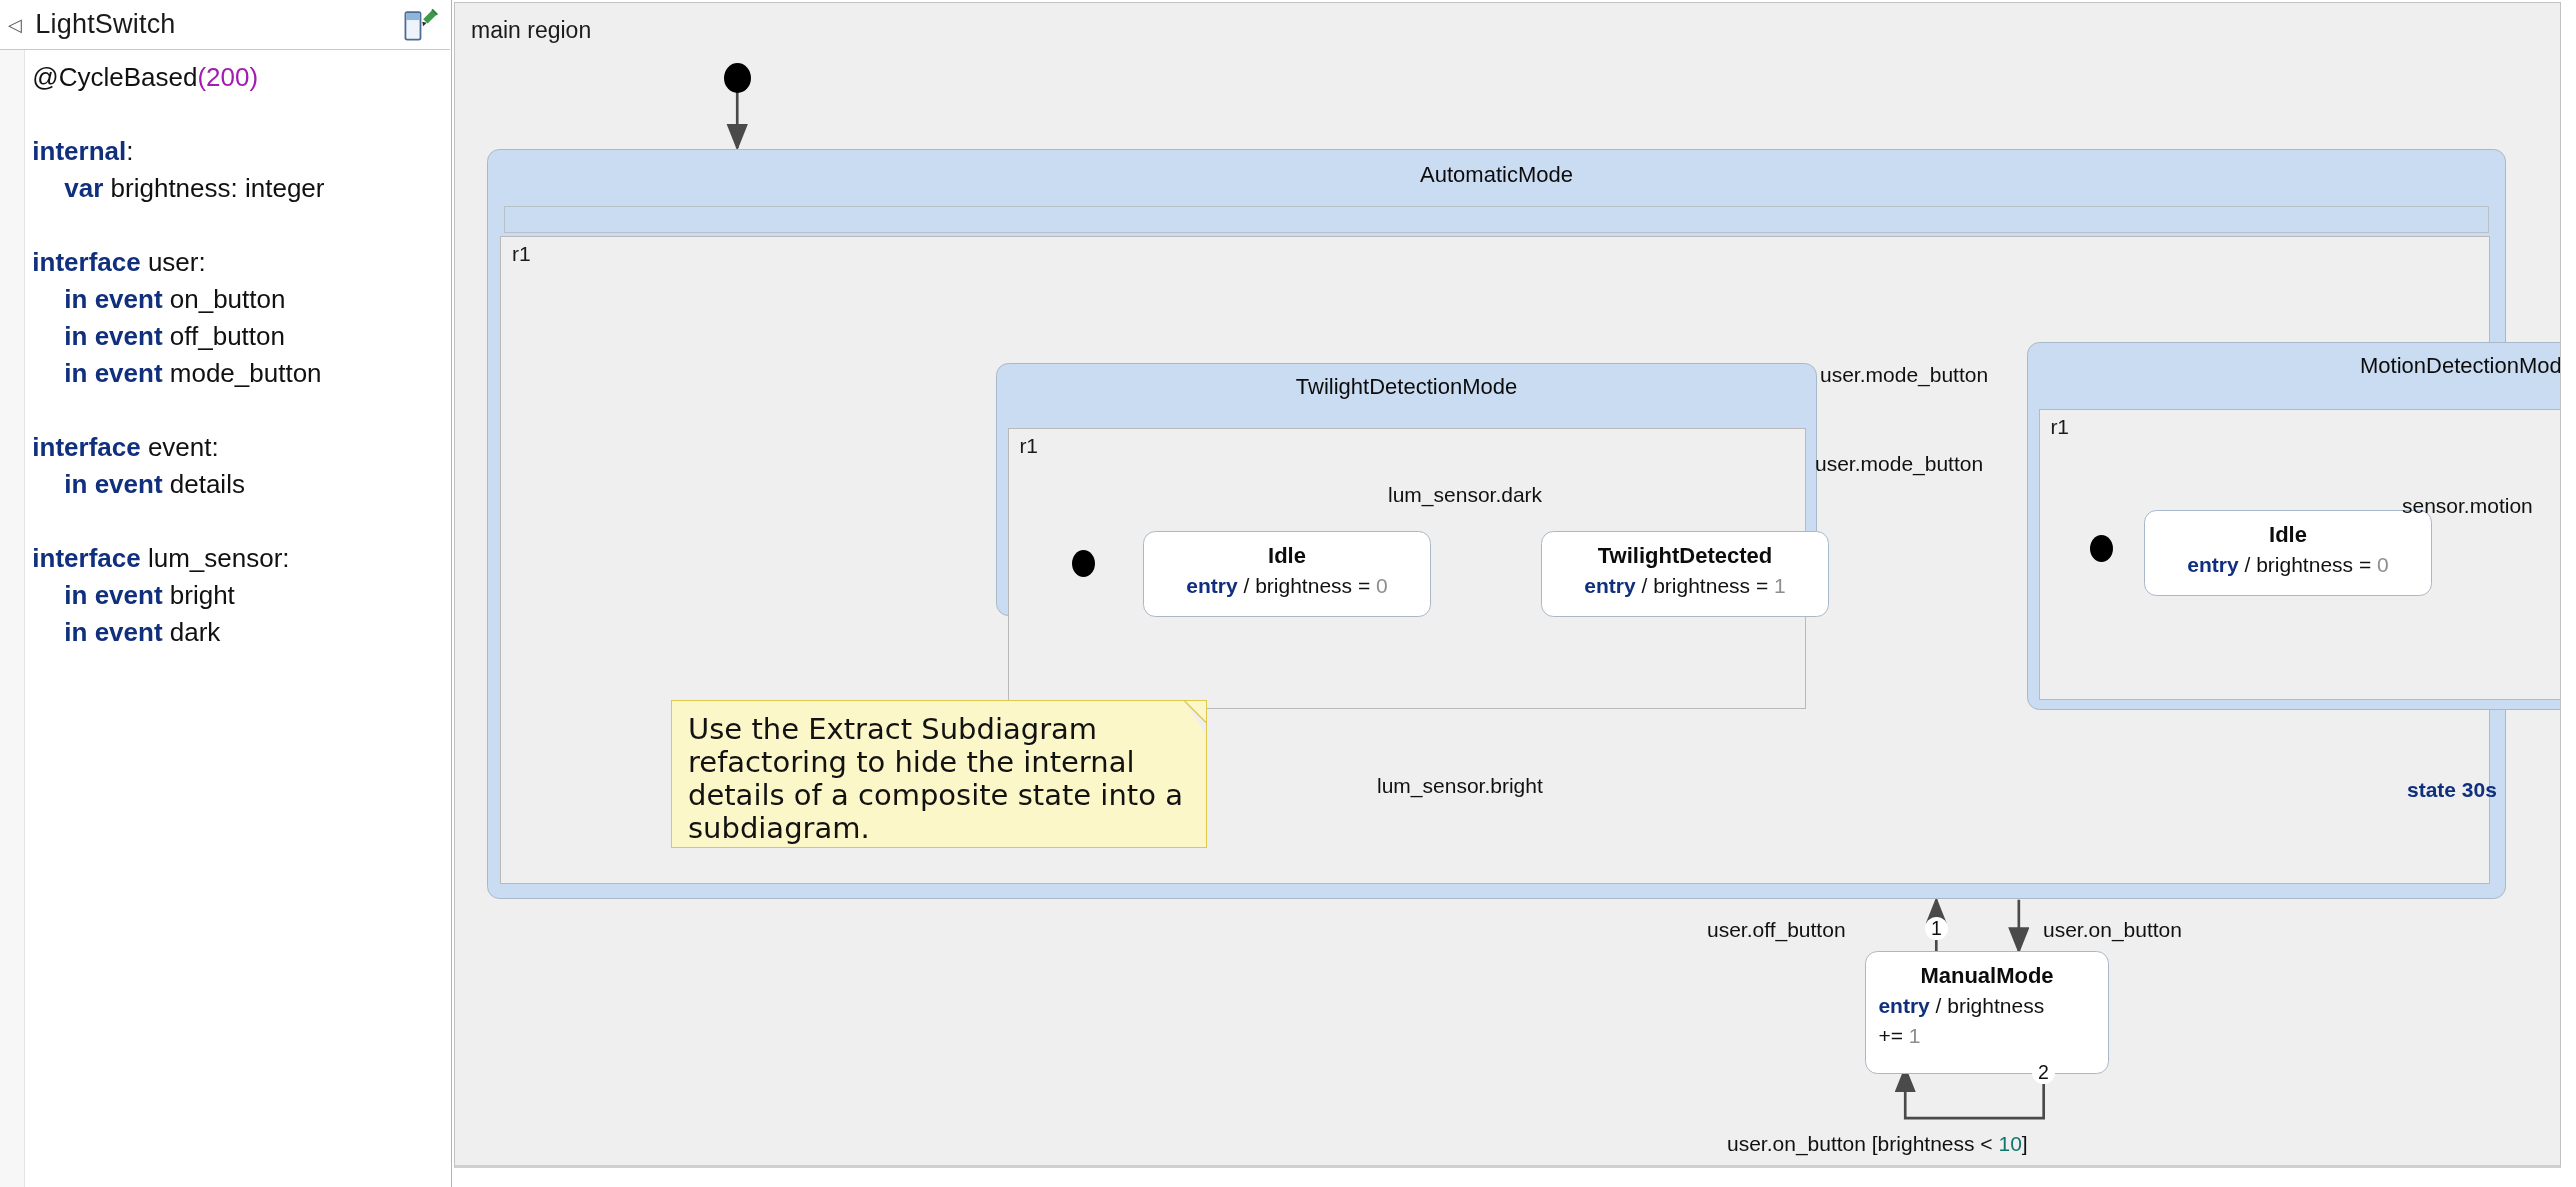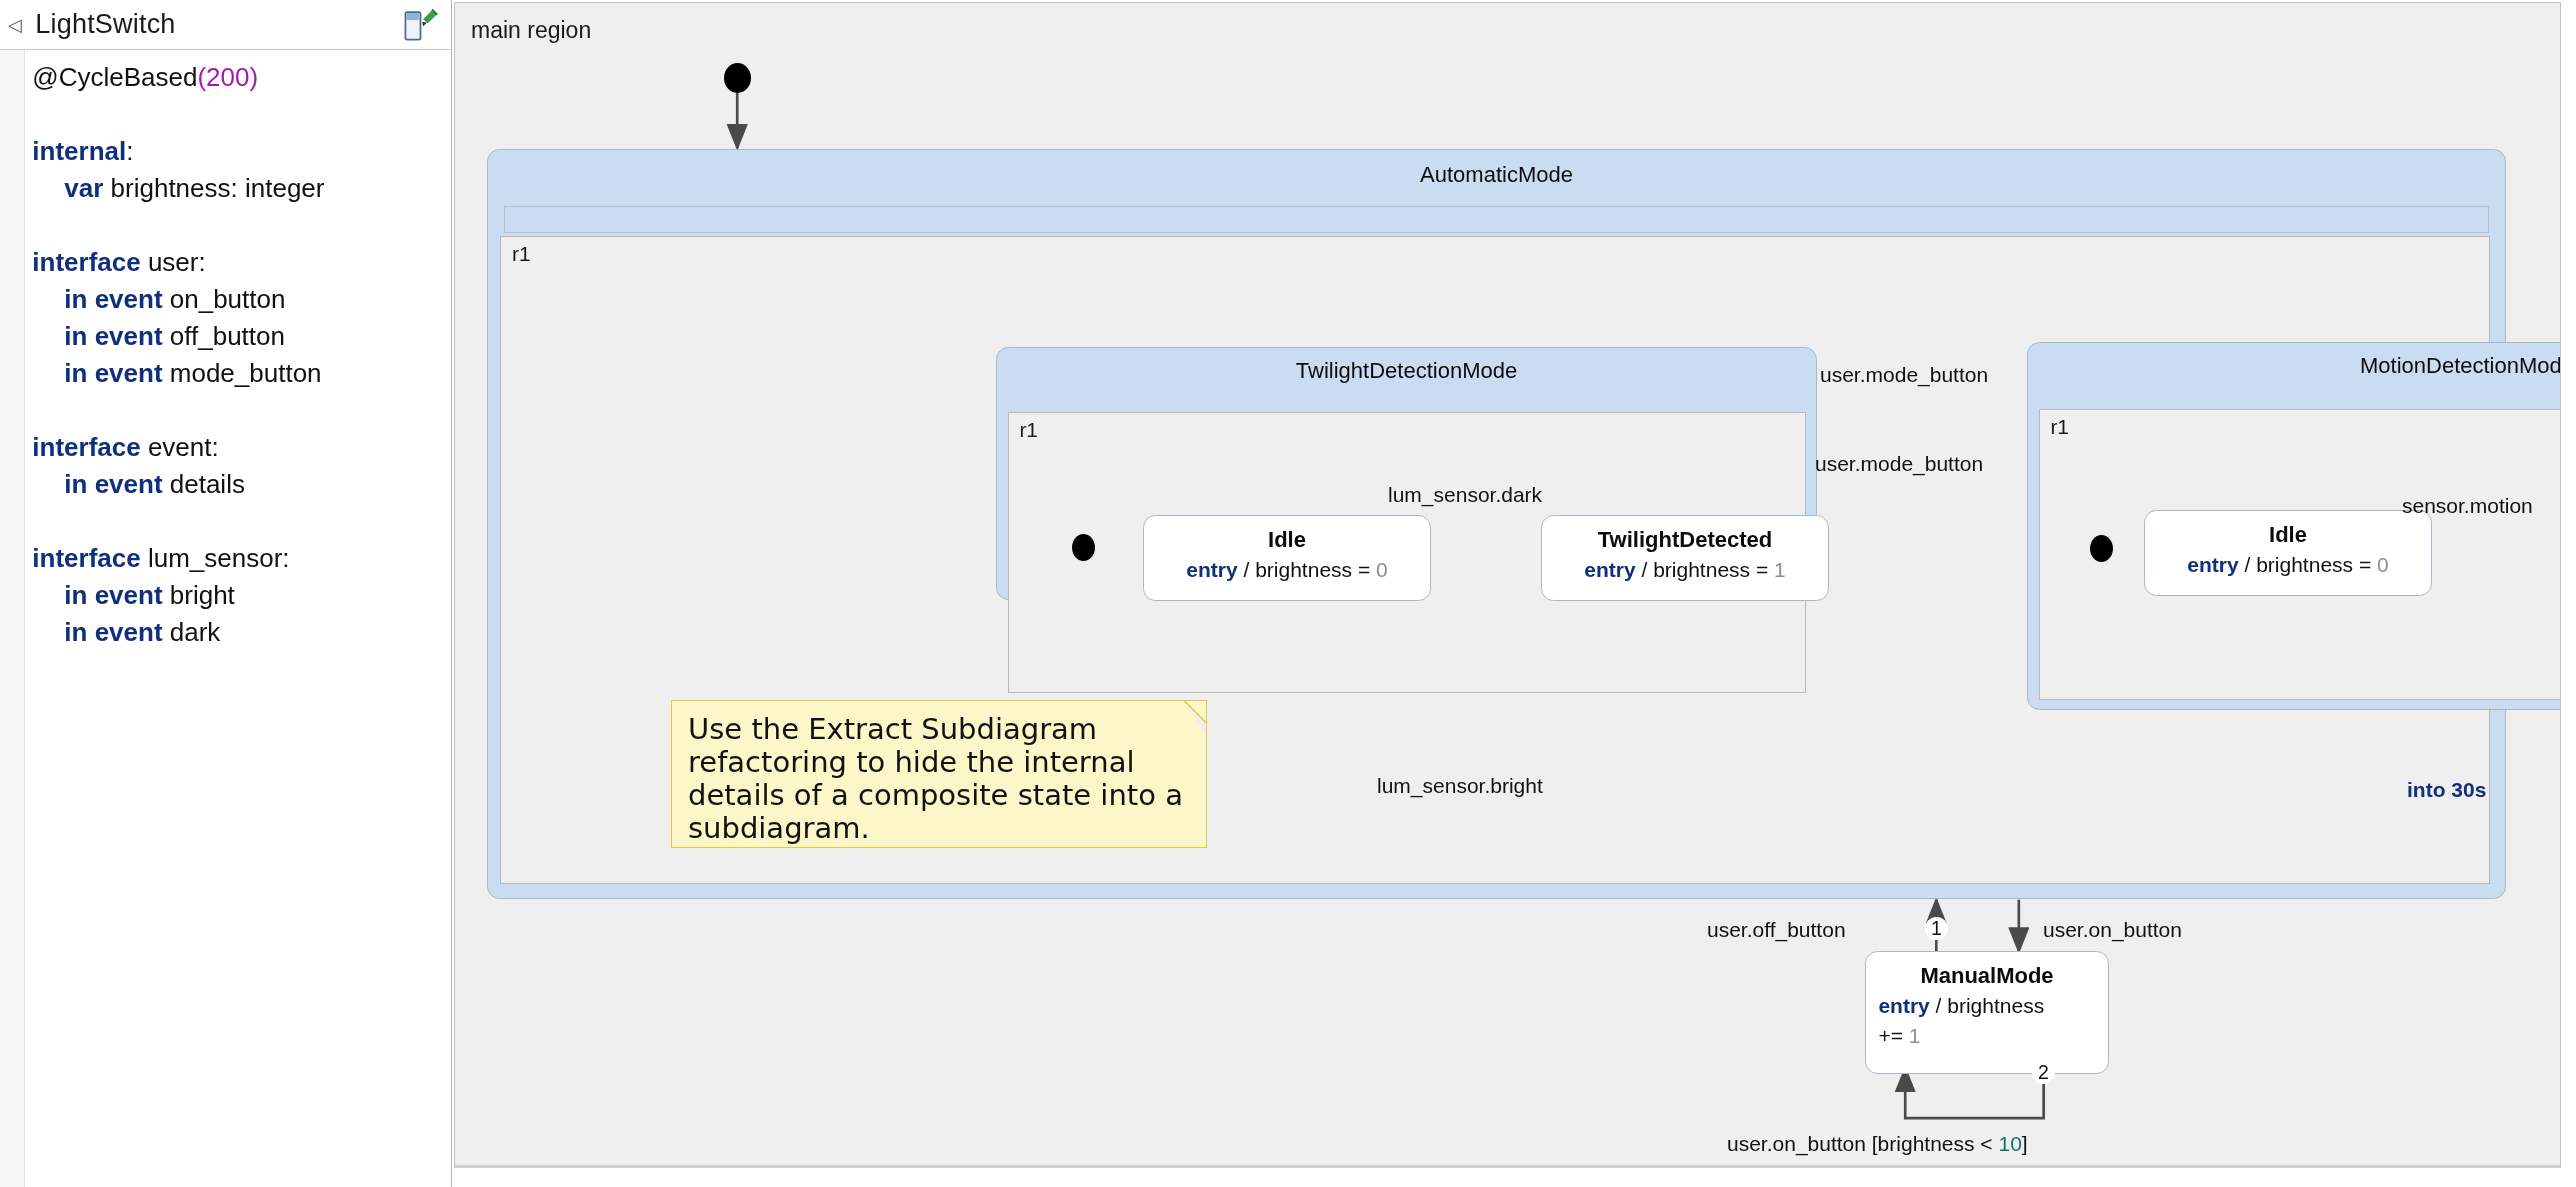--- a/index.html
+++ b/index.html
@@ -315,21 +315,21 @@
 
       <div class="comp-state" style="left:32px; top:146px; width:2019px; height:750px;">
         <div class="comp-title" style="top:12.4px;">AutomaticMode</div>
 
         <div class="abs" style="left:16px; top:56px; width:1985px; height:27px; background:#cadcf2; border:0.9px solid #b7bfc8; box-sizing:border-box;"></div>
 
         <div class="comp-region" style="left:12.4px; top:86px; width:1990px; height:648px;">
           <div class="region-label">r1</div>
         </div>
 
-        <div class="comp-state" style="left:508px; top:197px; width:821px; height:253px;">
+        <div class="comp-state" style="left:508px; top:213px; width:821px; height:253px;">
           <div class="comp-title" style="top:10.7px;">TwilightDetectionMode</div>
           <div class="comp-region" style="left:10.7px; top:64px; width:798px; height:281px;">
             <div class="region-label">r1</div>
           </div>
 
           <div class="init-node" style="left:75px; top:186px; width:23px; height:27px;"></div>
 
           <div class="simple-state" style="left:146px; top:167px; width:288px; height:86px;">
             <div class="state-name">Idle</div>
             <div class="state-body"><span class="kw2">entry</span><span> / brightness = </span><span class="lit">0</span></div>
@@ -357,21 +357,21 @@
 
           <div class="simple-state" style="left:116px; top:167px; width:288px; height:86px;">
             <div class="state-name">Idle</div>
             <div class="state-body"><span class="kw2">entry</span><span> / brightness = </span><span class="lit">0</span></div>
           </div>
 
         </div>
 
         <div class="tlabel" style="left:1914px; top:344px;">sensor.motion</div>
         <div class="tlabel" style="left:1919px; top:628px;">
-          <span class="kw3">into</span><span class="litb"> 30s</span>
+          <span class="kw3">state</span><span class="litb"> 30s</span>
         </div>
 
       </div>
 
       <div id="note" style="left:216px; top:697px; width:536px; height:148px;">
         <div id="note-text">Use the Extract Subdiagram refactoring to hide the internal details of a composite state into a subdiagram.</div>
         <svg id="note-fold-line" viewBox="0 0 38 38">
           <path d="M14,0 L38,24 L38,38 Z" fill="#efefef"></path>
           <path d="M14,0 L38,24" stroke="#e0c84a" stroke-width="1.5" fill="none"></path>
           <path d="M14,0 L14,0" stroke="#e0c84a" stroke-width="1.5"></path>

